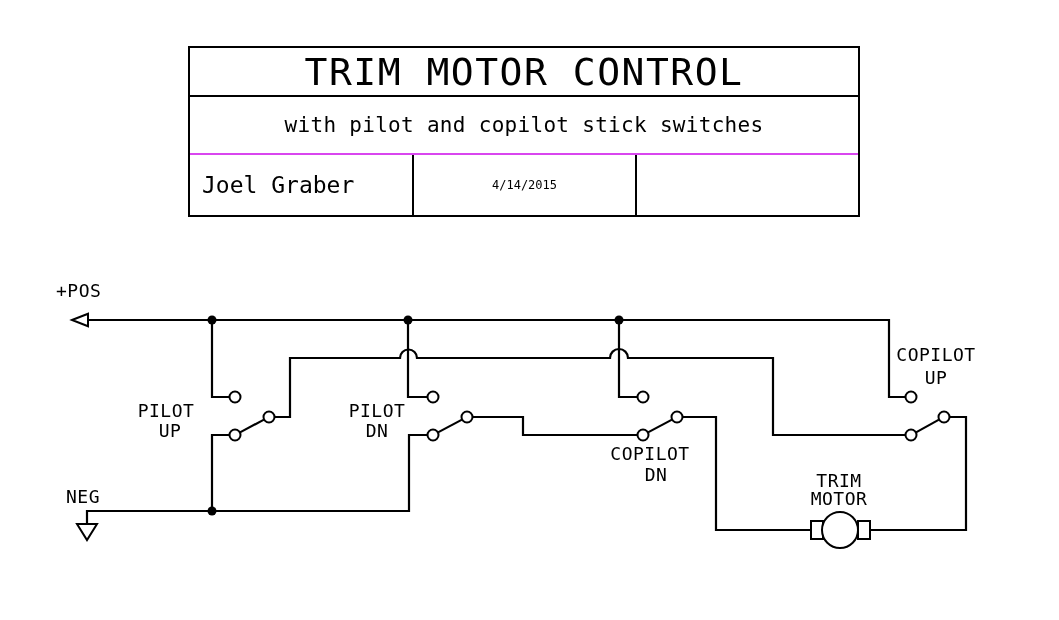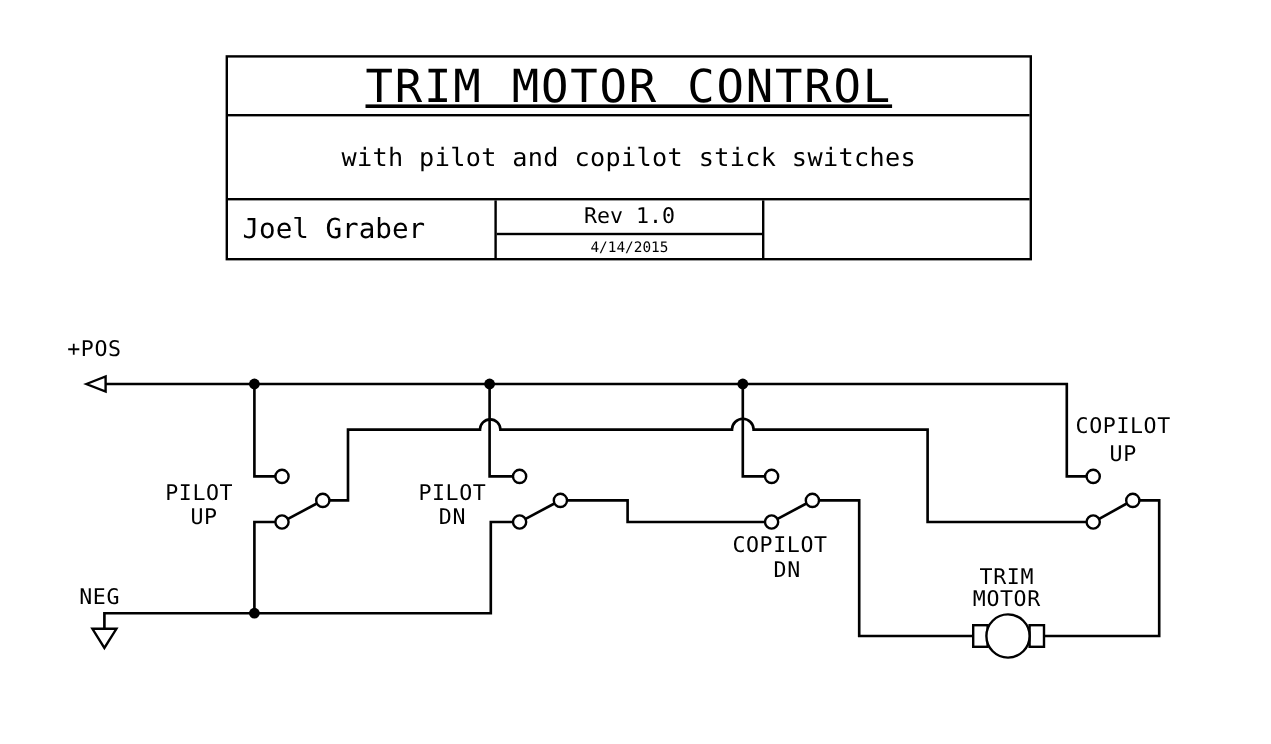--- a/index.html
+++ b/index.html
@@ -10,24 +10,24 @@
   
   .titleblock{
     position:absolute;left:188px;top:46px;width:672px;height:171px;
     border:2px solid #000;box-sizing:border-box;
     display:flex;flex-direction:column;background:#fff;
   }
   .titleblock *{box-sizing:border-box;}
   .tb-title{
     height:49px;border-bottom:2px solid #000;
     display:flex;align-items:center;justify-content:center;
-    font-size:38px;letter-spacing:1.5px;white-space:pre;text-decoration:underline;
+    font-size:38px;letter-spacing:1.5px;white-space:pre;
   }
   .tb-subtitle{
-    height:70px;border-bottom:2px solid #000000;
+    height:58px;border-bottom:2px solid #d946ef;
     display:flex;align-items:center;justify-content:center;
     font-size:21px;letter-spacing:0.3px;white-space:pre;text-align:right;
   }
   .tb-bottom{flex:1;display:flex;}
   .tb-author{
     width:224px;border-right:2px solid #000;
     display:flex;align-items:center;padding-left:12px;font-size:23px;
   }
   .tb-mid{width:223px;border-right:2px solid #000;display:flex;flex-direction:column;}
   .tb-rev{
@@ -48,21 +48,20 @@
 <body>
 
 <div class="stage">
 
   <div class="titleblock">
     <div class="tb-title">TRIM MOTOR CONTROL</div>
     <div class="tb-subtitle">with pilot and copilot stick switches</div>
     <div class="tb-bottom">
       <div class="tb-author">Joel Graber</div>
       <div class="tb-mid">
-        <div class="tb-rev">Rev 1.0</div>
         <div class="tb-date">4/14/2015</div>
       </div>
       <div class="tb-empty"></div>
     </div>
   </div>
 
   <svg class="circuit" width="1059" height="620" viewBox="0 0 1059 620">
 
     <g>
       <path class="wire" d="M 88 320 H 889 V 397 H 905.5"></path>

